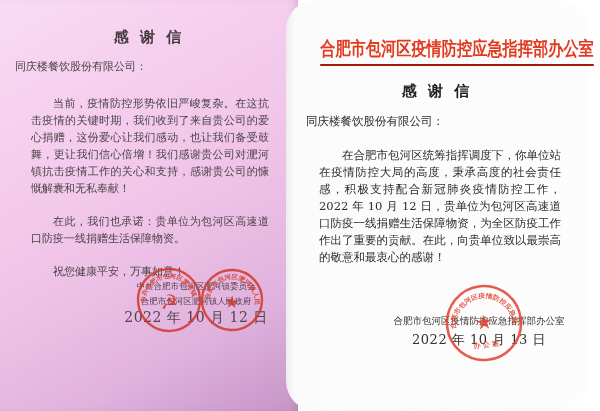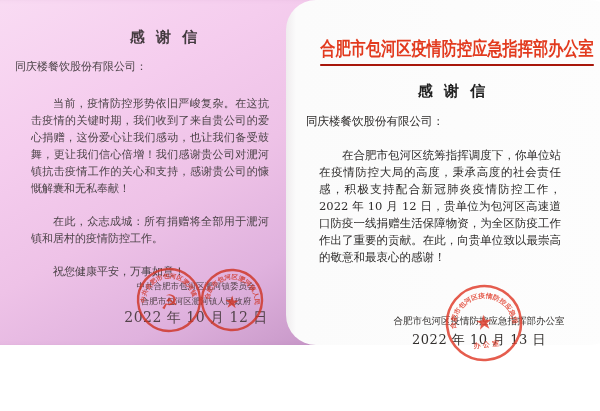--- a/index.html
+++ b/index.html
@@ -1,21 +1,21 @@
 <!DOCTYPE html>
 <html><head>
 <meta charset="utf-8">
 <style>
   html,body{margin:0;padding:0;}
   body{
     width:600px;height:411px;overflow:hidden;position:relative;
     background:#ffffff;
     font-family:"DejaVu Serif","Liberation Serif",serif;
   }
-  .page{position:absolute;top:0;height:345px;padding-left:32px;}
+  .page{position:absolute;top:0;height:411px;}
   
   .page-left{
     left:0;width:298px;
     background:linear-gradient(150deg,#f9dbf3 0%,#f5cdee 30%,#eec2e7 55%,#e0b2de 78%,#cfa0cf 92%,#c595c6 100%);
     box-shadow:inset -6px 0 10px -6px rgba(120,70,120,.35);
   }
   .l-title{
     position:absolute;top:28px;left:0;width:100%;text-align:center;
     font-size:15px;font-weight:bold;color:#433a3f;letter-spacing:3px;
   }
@@ -76,21 +76,21 @@
   .stamp-office{left:158px;top:283px;transform:rotate(-6deg);}
 </style>
 </head>
 <body>
 
 <div class="page page-left">
   <div class="l-title">感 谢 信</div>
   <div class="l-salutation">同庆楼餐饮股份有限公司：</div>
   <div class="l-body">
     <p>当前，疫情防控形势依旧严峻复杂。在这抗击疫情的关键时期，我们收到了来自贵公司的爱心捐赠，这份爱心让我们感动，也让我们备受鼓舞，更让我们信心倍增！我们感谢贵公司对淝河镇抗击疫情工作的关心和支持，感谢贵公司的慷慨解囊和无私奉献！</p>
-    <p>在此，众志成城：所有捐赠将全部用于淝河镇和居村的疫情防控工作。</p>
+    <p>在此，我们也承诺：贵单位为包河区高速道口防疫一线捐赠生活保障物资。</p>
     <p>祝您健康平安，万事如意！</p>
   </div>
   <div class="l-signature">
     <div class="sig1">中共合肥市包河区淝河镇委员会</div>
     <div class="sig2">合肥市包河区淝河镇人民政府</div>
     <div class="sigdate">2022 年 10 月 12 日</div>
   </div>
 
   <div class="stamp stamp-party">
     <svg width="68" height="68" viewBox="0 0 68 68">

